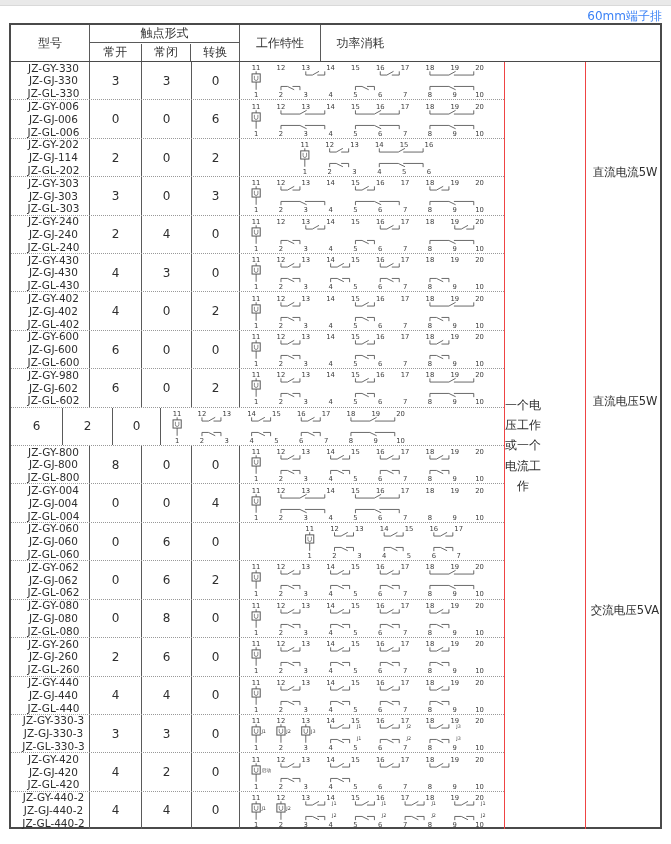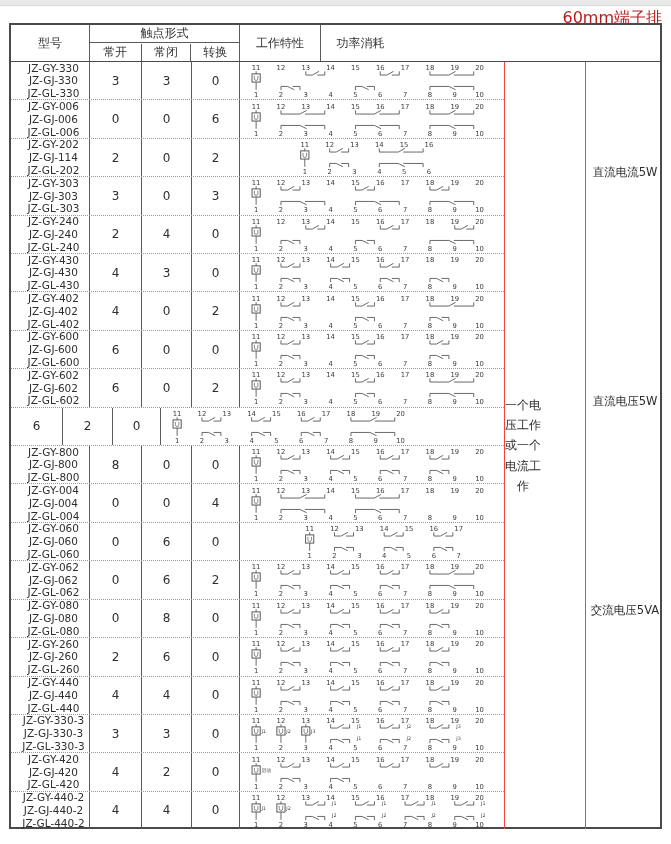--- a/index.html
+++ b/index.html
@@ -1,19 +1,19 @@
 <!DOCTYPE html>
 <html><head>
 <meta charset="utf-8">
 <style>
   html,body{margin:0;padding:0;background:#fff;}
   .screen{position:relative;width:671px;height:844px;background:#ffffff;overflow:hidden;
           font-family:"DejaVu Sans","Liberation Sans",sans-serif;color:#333;}
   .top-strip{position:absolute;left:0;top:0;width:671px;height:5px;background:#e9e9e9;border-bottom:1px solid #d9d9d9;}
-  .corner-label{position:absolute;top:8px;right:9px;font-size:16px;color:#b91c1c;}
+  .corner-label{position:absolute;top:8px;right:9px;font-size:12px;color:#3b82f6;}
   .sheet{position:absolute;left:9px;top:23px;width:653px;height:806px;border:2px solid #4a4a4a;box-sizing:border-box;background:#fff;}
   .hdr{display:flex;height:37px;border-bottom:1px solid #4a4a4a;box-sizing:border-box;}
   .hcell{display:flex;align-items:center;justify-content:center;font-size:12px;color:#333;box-sizing:border-box;}
   .bR{border-right:1px solid #5a5a5a;}
   .w-model{width:79px;}
   .w-group{width:150px;flex-direction:column;padding:0;}
   .group-top{height:18px;width:100%;display:flex;align-items:center;justify-content:center;border-bottom:1px solid #5a5a5a;box-sizing:border-box;font-size:12px;}
   .group-sub{flex:1;width:100%;display:flex;align-items:center;}
   .sub{display:flex;align-items:center;justify-content:center;font-size:12px;box-sizing:border-box;}
   .w-no{width:52px;}
@@ -397,21 +397,21 @@
                 <path d="M114,10 v3.4 h6.75 l6.5,-3.6 m-1,3.6 h7.25 v-3.4" stroke-width="0.9" stroke-linecap="round"></path>
                 <path d="M190.5,10 v3.4 h6.75 l6.5,-3.6 m-1,3.6 h7.25 v-3.4" stroke-width="0.9" stroke-linecap="round"></path>
                 <path d="M37.5,28.5 v-3.4 h6.75 l6.5,3.2 m-1,-3.2 h7.25 v3.4" stroke-width="0.9" stroke-linecap="round"></path>
                 <path d="M114,28.5 v-3.4 h6.75 l6.5,3.2 m-1,-3.2 h7.25 v3.4" stroke-width="0.9" stroke-linecap="round"></path>
                 <path d="M190.5,28.5 v-3.4 h6.75 l6.5,3.2 m-1,-3.2 h7.25 v3.4" stroke-width="0.9" stroke-linecap="round"></path>
               </svg>
             </div>
           </div>
           <div class="trow">
             <div class="cell model bR">
-              <div>JZ-GY-602</div>
+              <div>JZ-GY-980</div>
               <div>JZ-GJ-602</div>
               <div>JZ-GL-602</div>
             </div>
             <div class="cell v vno bR">6</div>
             <div class="cell v vnc bR">0</div>
             <div class="cell v vco bR">2</div>
             <div class="cell diag">
               <svg viewBox="0 0 262 38" width="262" height="37" class="wd">
                 <text x="12" y="8" text-anchor="middle" font-size="7">11</text>
                 <text x="37.5" y="8" text-anchor="middle" font-size="7">12</text>

